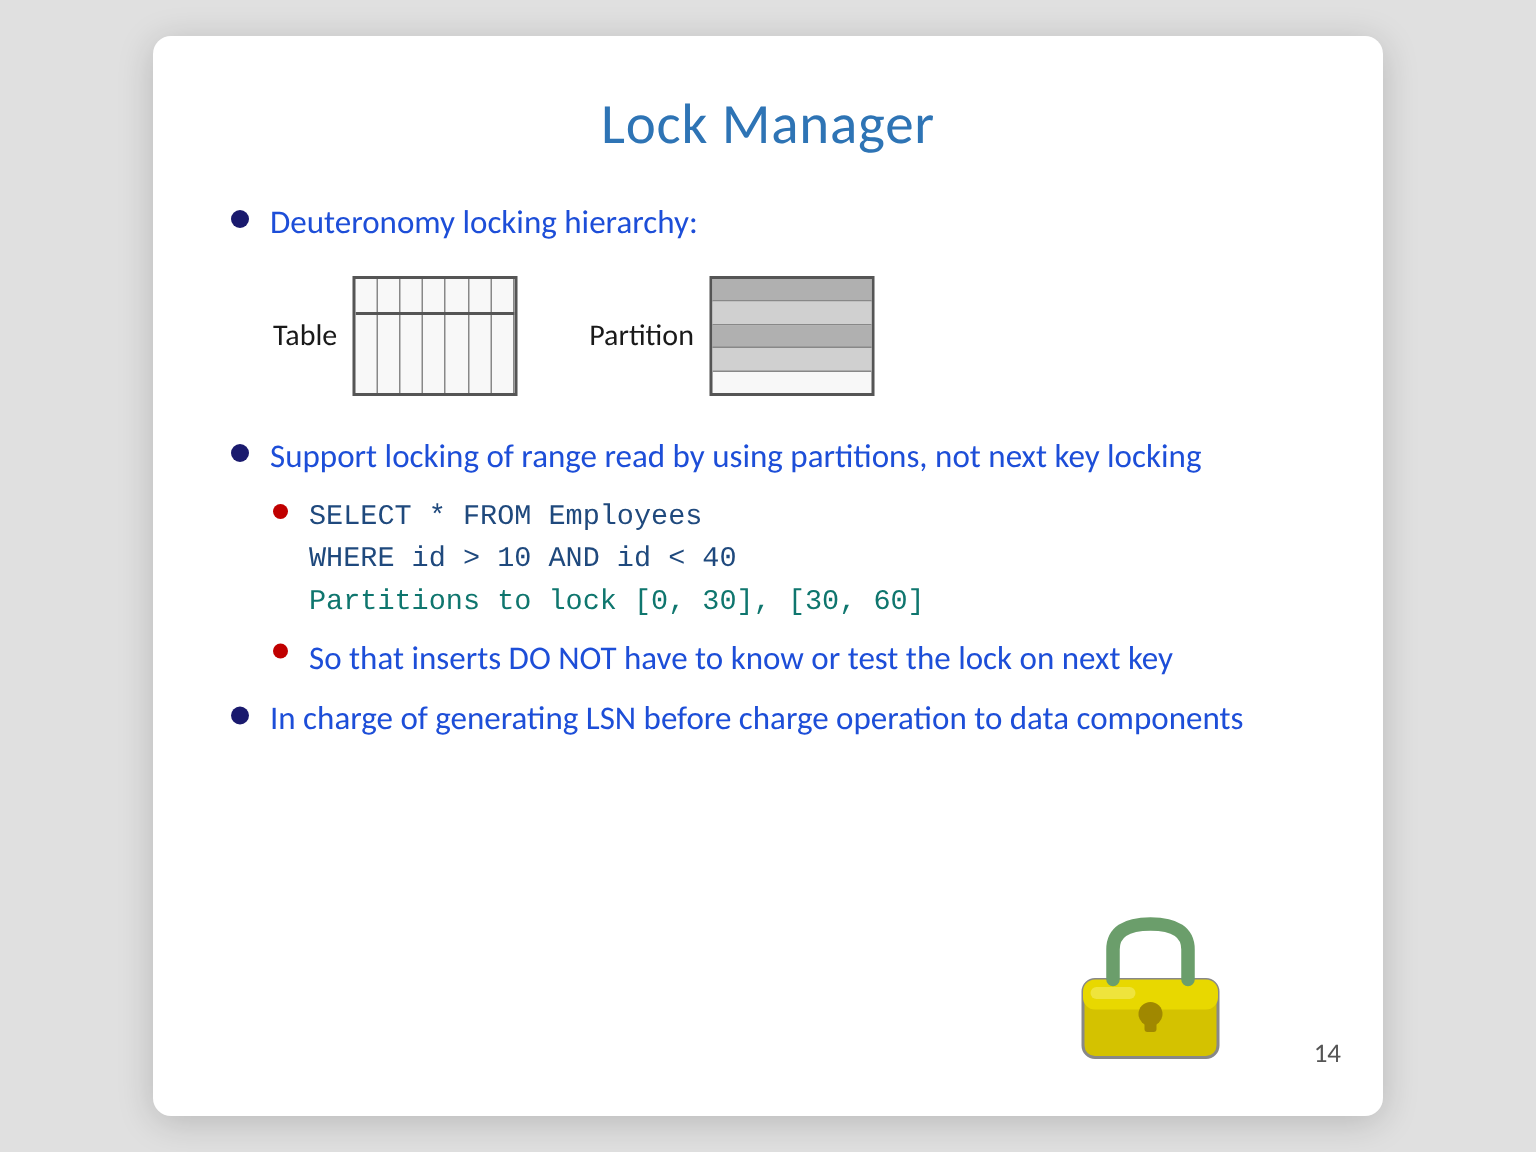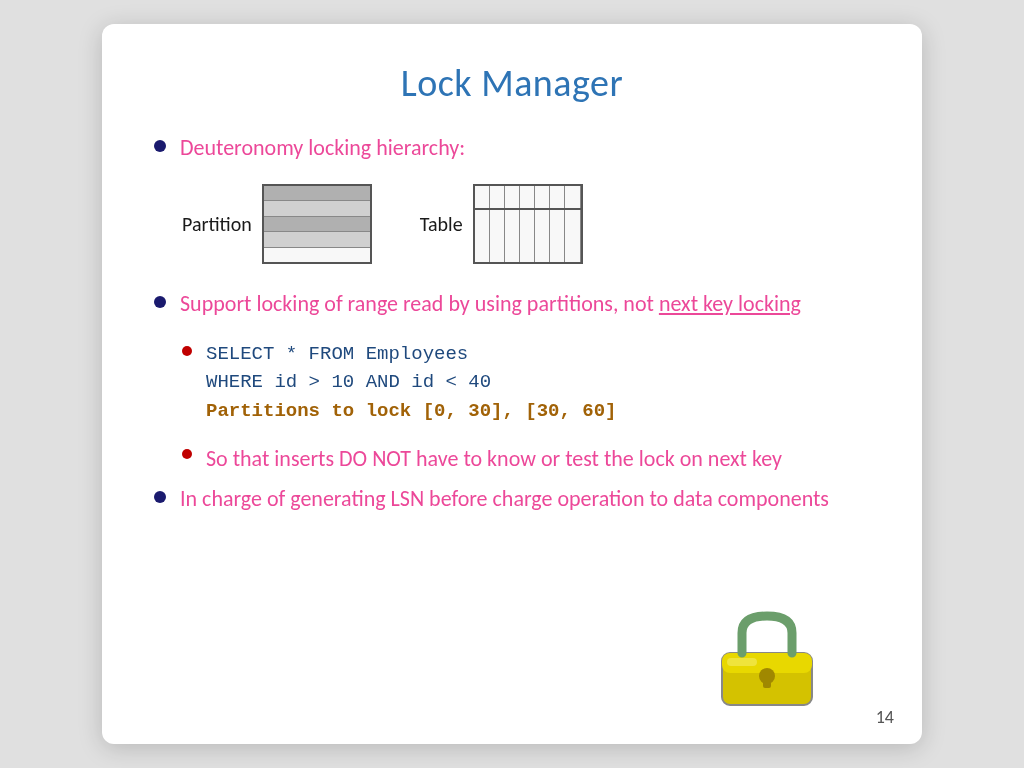--- a/index.html
+++ b/index.html
@@ -59,21 +59,21 @@
 
     .bullet-dot.red {
       background: #c00000;
       width: 10px;
       height: 10px;
       margin-top: 6px;
     }
 
     .bullet-text {
       font-size: 22px;
-      color: #ec4899;
+      color: #1d4ed8;
       line-height: 1.45;
     }
 
     
     .hierarchy-section {
       display: flex;
       align-items: center;
       justify-content: flex-start;
       gap: 0px;
       margin: 10px 0 18px 28px;
@@ -178,33 +178,32 @@
 
     
     .sql-block {
       font-family: 'Courier New', Courier, monospace;
       font-size: 19px;
       line-height: 1.5;
       margin-left: 0;
     }
 
     .sql-keyword { color: #1f497d; font-weight: 500; }
-    .sql-partition { color: #a16207; font-weight: bold; }
+    .sql-partition { color: #0f766e; }
 
     .sub-bullet {
       margin-left: 28px;
       margin-bottom: 8px;
-      margin-top: 10px;
-    }
-
-    .underline { text-decoration: underline; }
+    }
+
+    .underline { }
 
     .page-number {
       position: absolute;
-      bottom: 16px;
+      bottom: 31px;
       right: 28px;
       font-size: 18px;
       color: #555;
       margin-top: 20px;
     }
 
     .lock-icon-container {
       position: absolute;
       bottom: 36px;
       right: 80px;
@@ -227,52 +226,52 @@
   <div class="content">
 
     <div class="bullet-item">
       <div class="bullet-dot"></div>
       <div class="bullet-text">
         <span>Deuteronomy locking hierarchy:</span>
       </div>
     </div>
 
     <div class="hierarchy-section">
+
+      <div class="diagram-item">
+        <div class="diagram-label">
+          <span>Table</span>
+          <div class="table-diagram">
+            <div class="h-separator"></div>
+            <div class="vertical-lines">
+              <div class="v-line"></div>
+              <div class="v-line"></div>
+              <div class="v-line"></div>
+              <div class="v-line"></div>
+              <div class="v-line"></div>
+              <div class="v-line"></div>
+              <div class="v-line"></div>
+            </div>
+          </div>
+        </div>
+      </div>
 
       <div class="diagram-item">
         <div class="diagram-label">
           <span>Partition</span>
           <div class="partition-diagram">
             <div class="partition-row highlighted"></div>
             <div class="partition-row light-highlighted"></div>
             <div class="partition-row highlighted"></div>
             <div class="partition-row light-highlighted"></div>
             <div class="partition-row"></div>
           </div>
         </div>
       </div>
 
-      <div class="diagram-item">
-        <div class="diagram-label">
-          <span>Table</span>
-          <div class="table-diagram">
-            <div class="h-separator"></div>
-            <div class="vertical-lines">
-              <div class="v-line"></div>
-              <div class="v-line"></div>
-              <div class="v-line"></div>
-              <div class="v-line"></div>
-              <div class="v-line"></div>
-              <div class="v-line"></div>
-              <div class="v-line"></div>
-            </div>
-          </div>
-        </div>
-      </div>
-
 
     </div>
 
     <div class="bullet-item">
       <div class="bullet-dot"></div>
       <div class="bullet-text">
         Support locking of range read by using partitions, not <span class="underline">next key locking</span>
       </div>
     </div>
 

